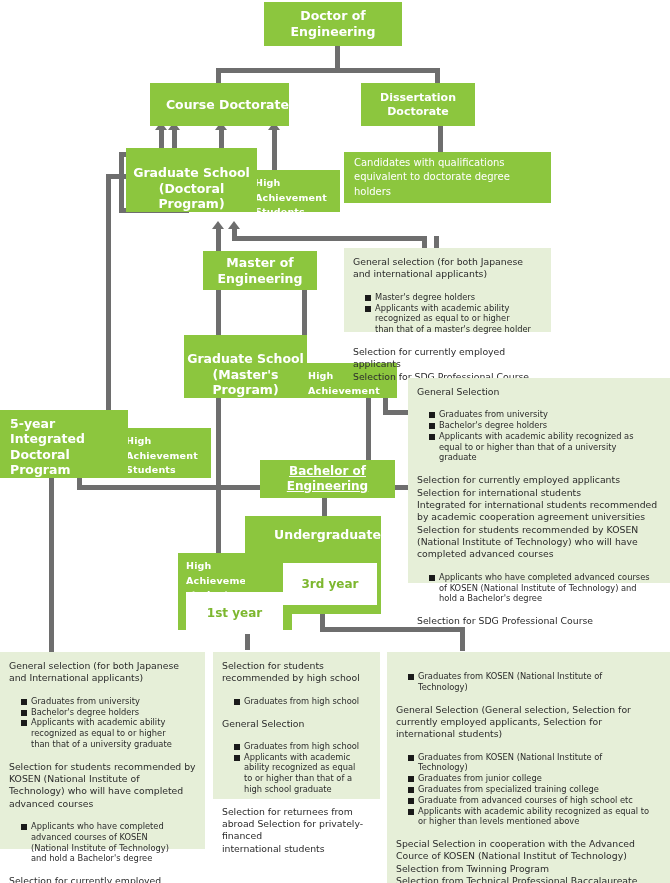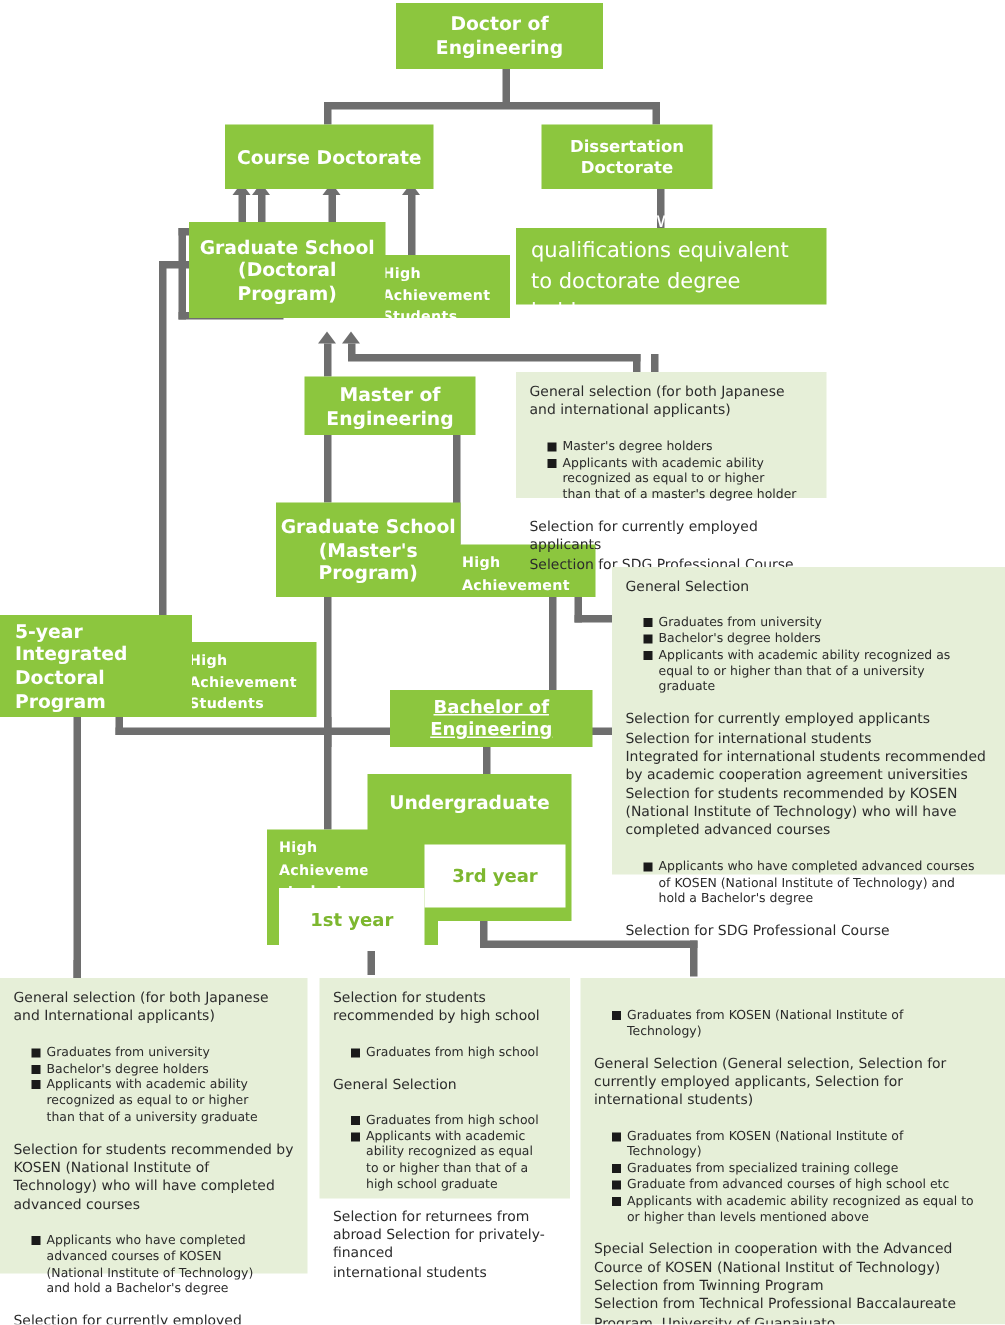--- a/index.html
+++ b/index.html
@@ -1,22 +1,22 @@
 <!DOCTYPE html>
 <html><head>
 <meta charset="utf-8">
 <style>
   html,body{margin:0;padding:0;background:#ffffff;}
   body{font-family:"DejaVu Sans","Liberation Sans",sans-serif;}
   #stage{position:relative;width:670px;height:883px;background:#ffffff;overflow:hidden;}
 
   .gbox{position:absolute;background:#8CC63E;color:#ffffff;box-sizing:border-box;}
-  .gbox.title{font-weight:bold;display:flex;align-items:center;justify-content:center;text-align:center;line-height:1.25;}
+  .gbox.title{font-weight:bold;display:flex;align-items:center;justify-content:flex-end;text-align:center;line-height:1.25;}
   .gbox.hi{font-weight:bold;font-size:9.5px;line-height:1.55;padding:6px 8px;letter-spacing:.2px;}
-  .gbox.plain{font-size:14px;line-height:1.45;padding:9px 10px;}
+  .gbox.plain{font-size:10px;line-height:1.45;padding:9px 10px;}
 
   .wbox{position:absolute;background:#ffffff;color:#7DB72F;font-weight:bold;font-size:12px;
         display:flex;align-items:center;justify-content:center;box-sizing:border-box;}
 
   .note{position:absolute;background:#E6EFD8;color:#2b2b2b;box-sizing:border-box;
         font-size:9.3px;line-height:1.33;padding:8px 9px 8px 9px;}
   .note .l1{margin:0;}
   .note ul{list-style:none;margin:11px;padding:0;}
   .note li{position:relative;padding-left:11px;margin:0;font-size:8.3px;line-height:1.3;}
   .note li:before{content:"";position:absolute;left:1px;top:3px;width:6px;height:6px;background:#1a1a1a;}
@@ -231,20 +231,21 @@
     <div class="l1">international students</div>
   </div>
 
   <div class="note" style="left:387px;top:652px;width:283px;height:231px;">
     <ul>
       <li>Graduates from KOSEN (National Institute of Technology)</li>
     </ul>
     <div class="l1">General Selection (General selection, Selection for currently employed applicants, Selection for international students)</div>
     <ul>
       <li>Graduates from KOSEN (National Institute of Technology)</li>
+      <li>Graduates from junior college</li>
       <li>Graduates from specialized training college</li>
       <li>Graduate from advanced courses of high school etc</li>
       <li>Applicants with academic ability recognized as equal to or higher than levels mentioned above</li>
     </ul>
     <div class="l1">Special Selection in cooperation with the Advanced Cource of KOSEN (National Institut of Technology)</div>
     <div class="l1">Selection from Twinning Program</div>
     <div class="l1">Selection from Technical Professional Baccalaureate Program, University of Guanajuato</div>
   </div>
 
 </div>

